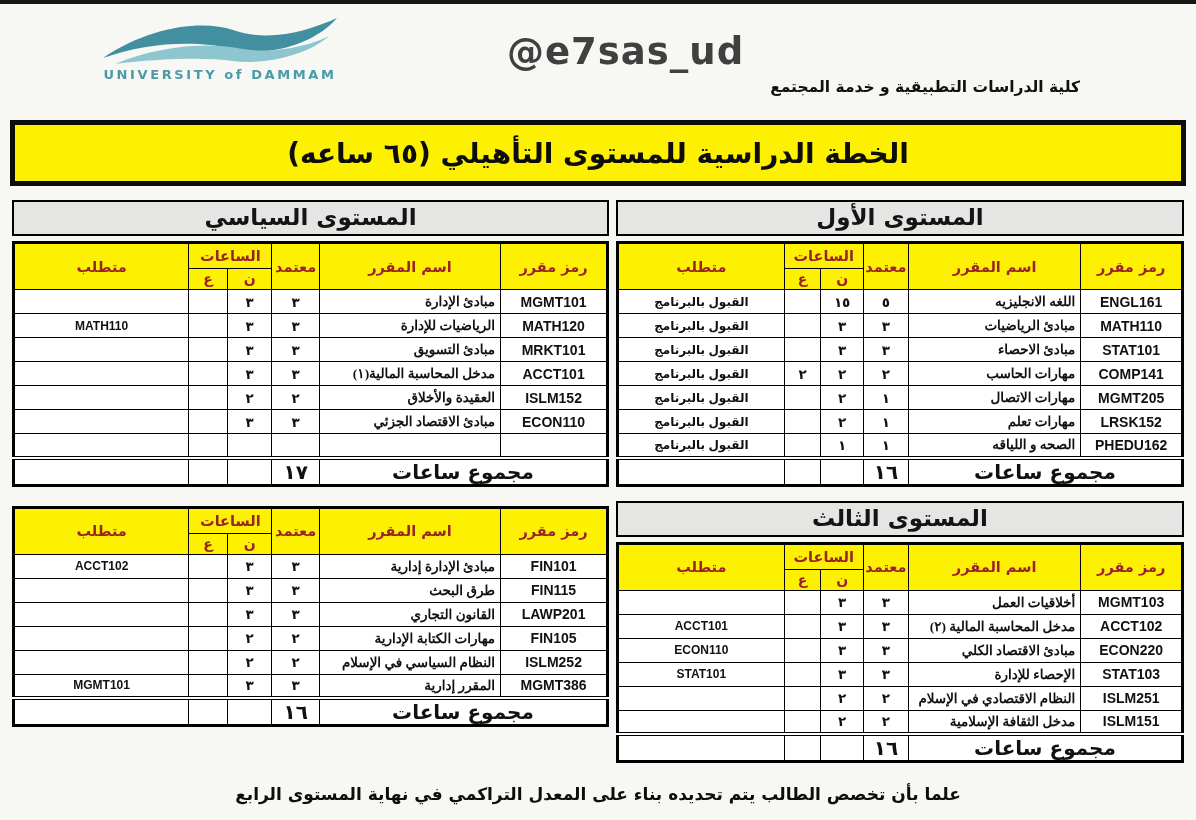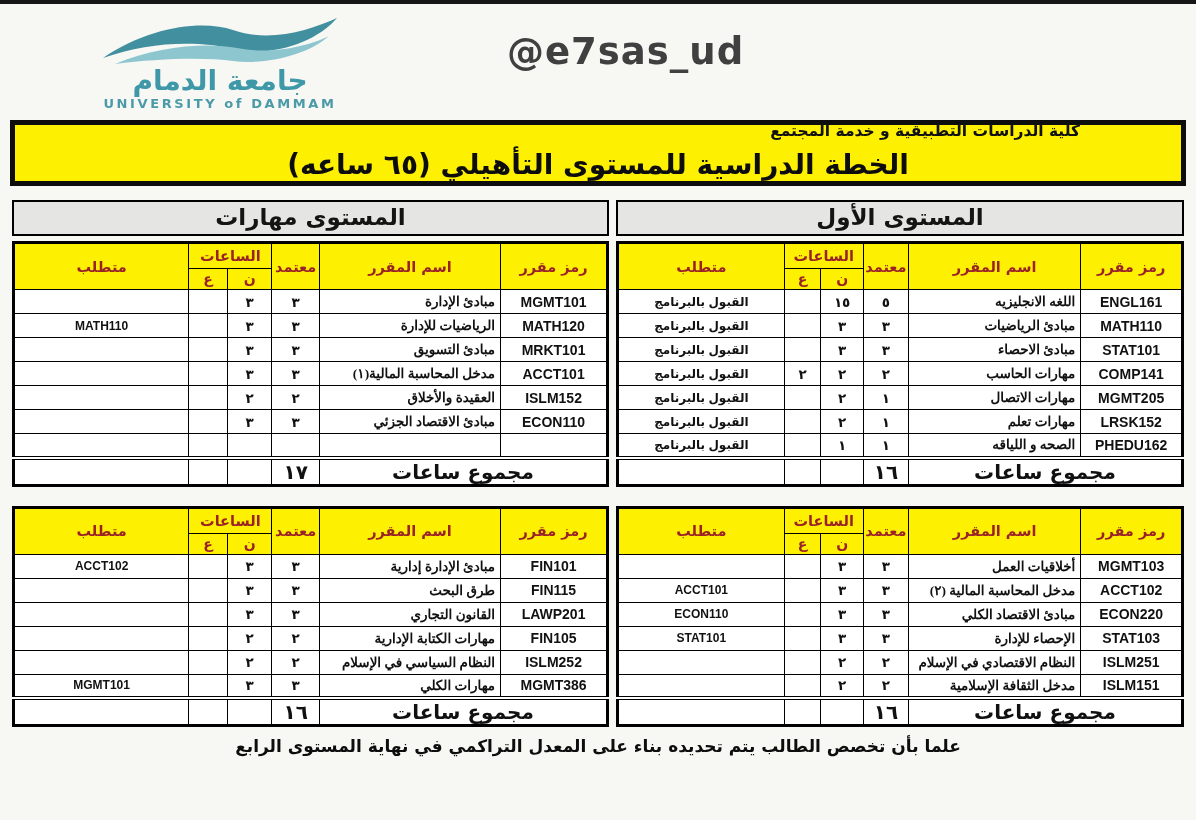--- a/index.html
+++ b/index.html
@@ -11,26 +11,26 @@
   }
   .top-strip { height:4px; background:#161616; width:100%; }
 
   
   .page-header { position:relative; height:112px; }
   .logo { position:absolute; left:86px; top:10px; width:268px; text-align:center; }
   .logo svg { display:block; margin:0 auto; }
   .logo-ar { color:#3e98a8; font-size:28px; font-weight:bold; line-height:1.05; direction:rtl; }
   .logo-en { color:#4a9aa8; font-size:13px; font-weight:bold; letter-spacing:2.6px; margin-top:1px; }
   .handle { position:absolute; left:507px; top:26px; font-size:37px; color:#404040; font-weight:600; letter-spacing:1px; }
-  .college { position:absolute; right:116px; top:74px; font-size:15.5px; font-weight:bold; color:#111; direction:rtl;margin-top:44px; }
+  .college { position:absolute; right:116px; top:74px; font-size:15.5px; font-weight:bold; color:#111; direction:rtl; }
 
   
   .banner {
     margin:4px 10px 0 10px; border:5px solid #0d0d0d; background:#fdf000;
-    height:66px; display:flex; align-items:flex-end; justify-content:center;
+    height:66px; display:flex; align-items:center; justify-content:center;
     direction:rtl;
   }
   .banner-text { font-size:28px; font-weight:bold; color:#0d0d0d; }
 
   
   .section { display:flex; gap:7px; margin:14px 12px 0 12px; align-items:stretch; }
   .col-left  { width:597px; flex:none; }
   .col-right { flex:1; }
 
   .title-bar {
@@ -53,49 +53,48 @@
   }
   .lvl-table tbody td.c-name { text-align:right;font-family:Liberation Serif, serif; }
   .lvl-table tbody td.c-code { direction:ltr; font-family:"Liberation Sans","DejaVu Sans",sans-serif; font-size:14px; }
   .lvl-table tbody td.c-prereq { font-family:"Liberation Sans","DejaVu Sans",sans-serif; font-size:12px; }
   .lvl-table tfoot td {
     height:27px; font-weight:bold; font-size:20px; text-align:center;
     border-top:4px double #000; color:#111;
   }
 
   
-  .footnote { margin-top:9px; text-align:center; font-size:17px; font-weight:bold;
+  .footnote { margin-top:21px; text-align:center; font-size:17px; font-weight:bold;
               color:#0d0d0d; direction:rtl; }
 </style>
 </head>
 <body>
 
 <div class="top-strip"></div>
 
 <div class="page-header">
   <div class="logo">
     <svg width="250" height="52" viewBox="0 0 250 52">
       <path d="M8,44 C55,12 108,6 138,16 C175,29 215,16 242,4 C222,28 176,44 138,35 C102,26 52,28 8,44 Z" fill="#42909f"></path>
       <path d="M20,50 C62,32 112,28 142,34 C176,41 214,32 234,22 C212,42 168,51 138,47 C108,43 60,45 20,50 Z" fill="#8ec6cf"></path>
     </svg>
-    <div class="logo-ar">جامعة الدمام</div>
     <div class="logo-en">UNIVERSITY of DAMMAM</div>
   </div>
   <div class="handle">@e7sas_ud</div>
   <div class="college">كلية الدراسات التطبيقية و خدمة المجتمع</div>
 </div>
 
 <div class="banner">
   <span class="banner-text">الخطة الدراسية للمستوى التأهيلي (٦٥ ساعه)</span>
 </div>
 
 <div class="section">
 
   <div class="col-left">
-    <div class="title-bar">المستوى مهارات</div>
+    <div class="title-bar">المستوى السياسي</div>
     <table class="lvl-table" dir="rtl">
       <colgroup>
           <col style="width:18%">
           <col style="width:30.5%">
           <col style="width:8%">
           <col style="width:7.5%">
           <col style="width:6.5%">
           <col style="width:29.5%">
         </colgroup>
       <thead class="hdr">
@@ -337,40 +336,41 @@
           <tr>
             <td class="c-code">ISLM252</td>
             <td class="c-name">النظام السياسي في الإسلام</td>
             <td class="c-credit">٢</td>
             <td class="c-n">٢</td>
             <td class="c-p"></td>
             <td class="c-prereq"></td>
           </tr>
           <tr>
             <td class="c-code">MGMT386</td>
-            <td class="c-name">مهارات الكلي</td>
+            <td class="c-name">المقرر إدارية</td>
             <td class="c-credit">٣</td>
             <td class="c-n">٣</td>
             <td class="c-p"></td>
             <td class="c-prereq">MGMT101</td>
           </tr>
         </tbody>
       <tfoot>
         <tr>
           <td colspan="2">مجموع ساعات</td>
           <td>١٦</td>
           <td></td>
           <td></td>
           <td></td>
         </tr>
       </tfoot>
     </table>
   </div>
 
   <div class="col-right">
+    <div class="title-bar">المستوى الثالث</div>
     <table class="lvl-table" dir="rtl">
       <colgroup>
           <col style="width:18%">
           <col style="width:30.5%">
           <col style="width:8%">
           <col style="width:7.5%">
           <col style="width:6.5%">
           <col style="width:29.5%">
         </colgroup>
       <thead class="hdr">

